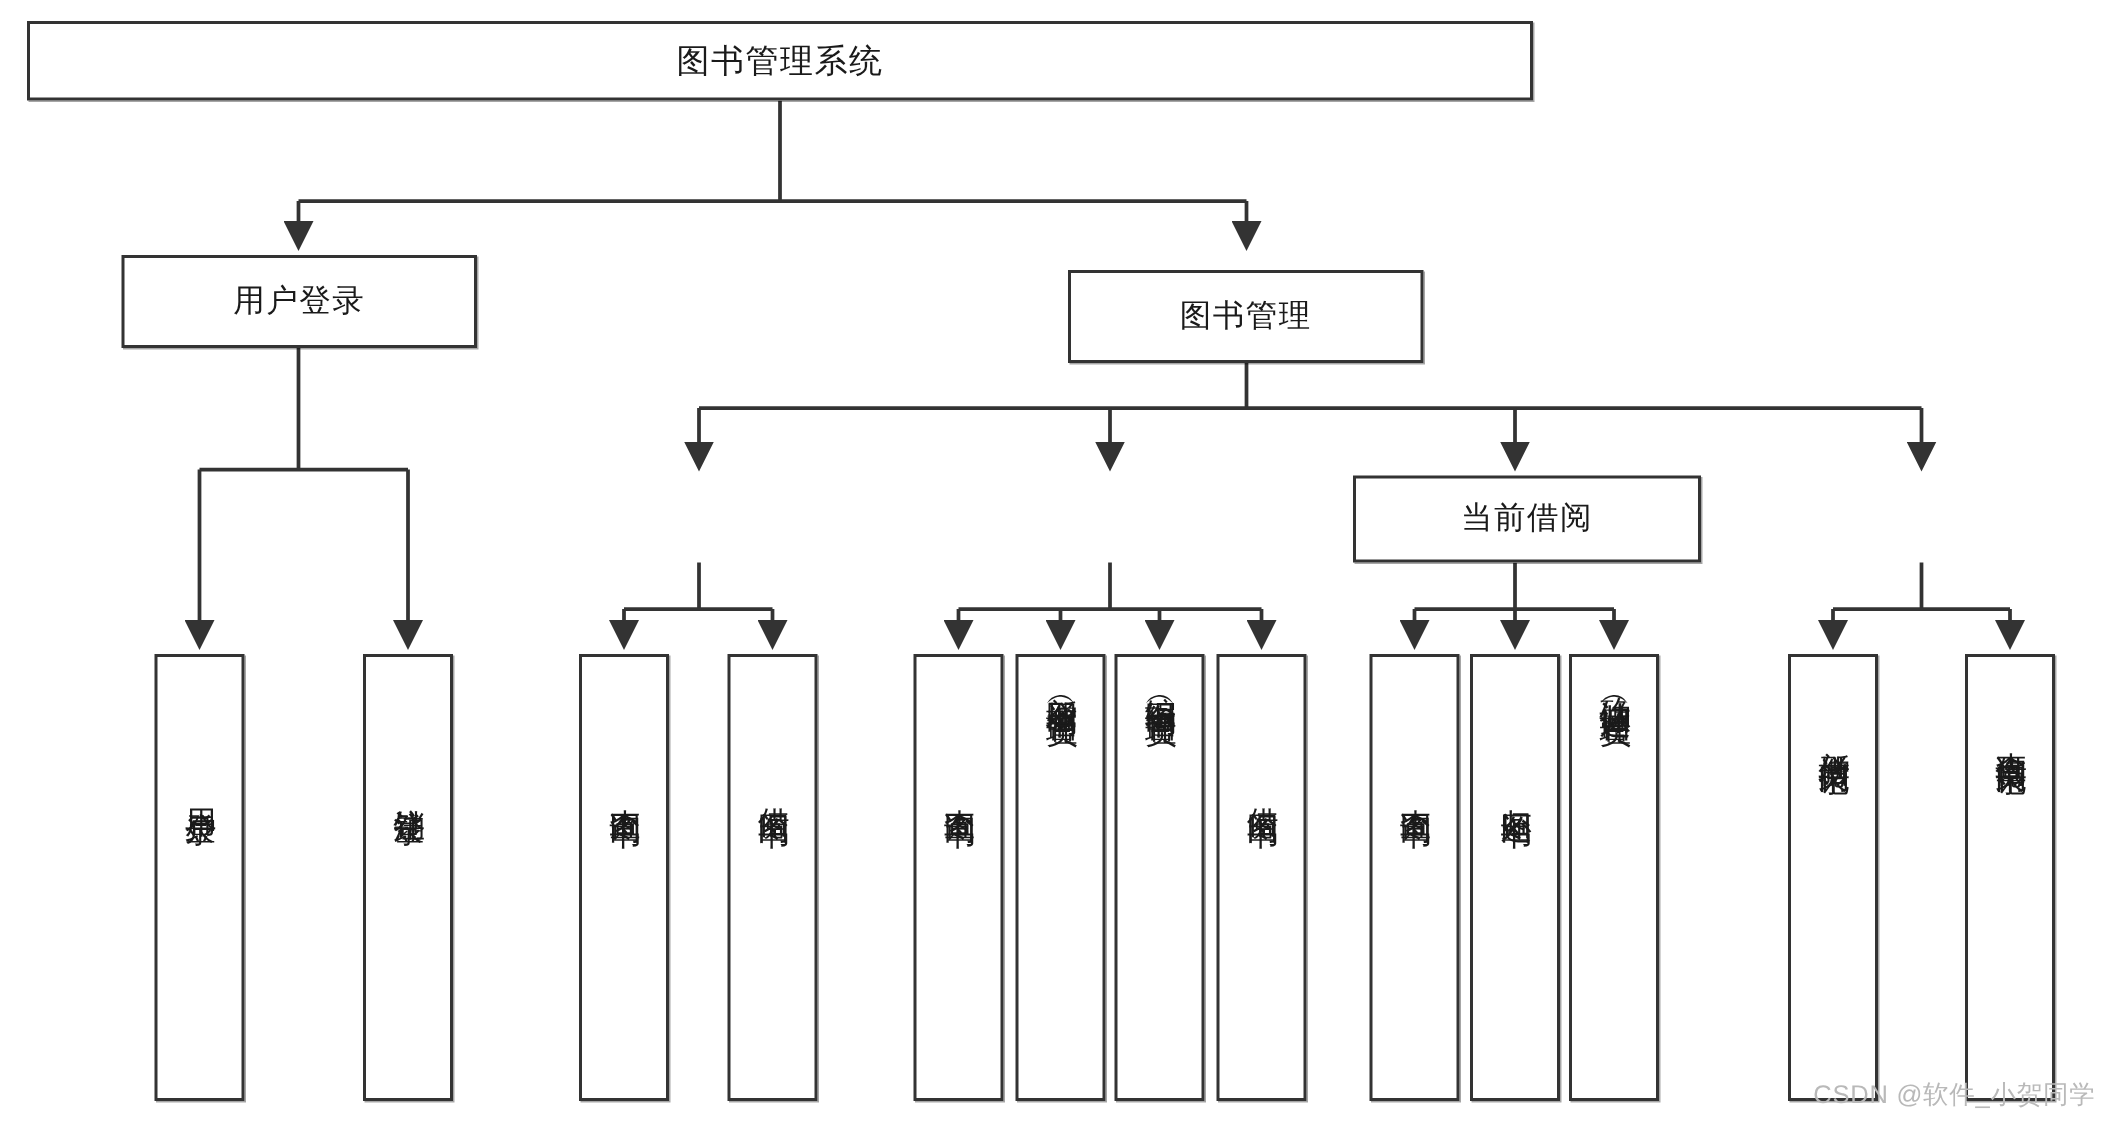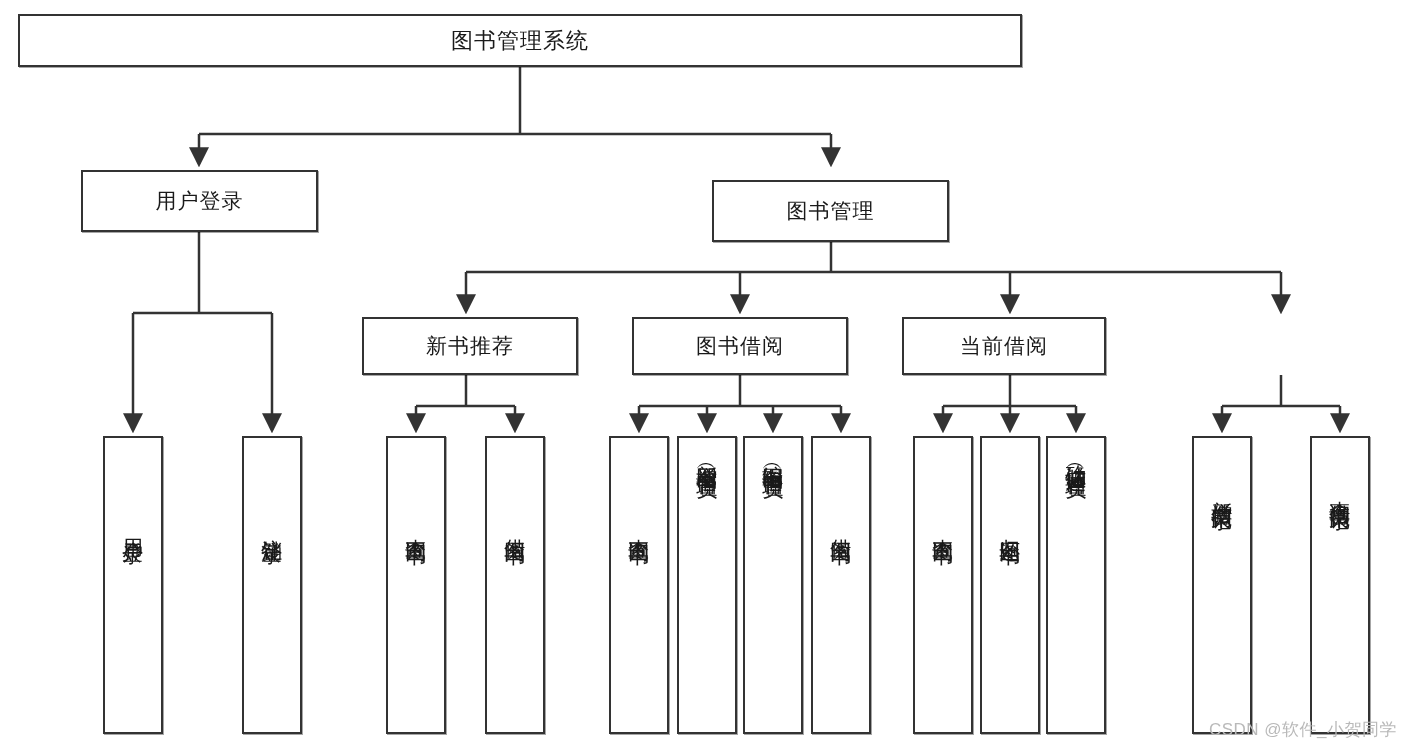--- a/index.html
+++ b/index.html
@@ -138,27 +138,21 @@
     <span class="lbl">图书管理系统</span>
   </div>
 
   <div class="node h-node" style="left:81px; top:170px; width:237px; height:62px;">
     <span class="lbl">用户登录</span>
   </div>
   <div class="node h-node" style="left:712px; top:170px; width:237px; height:62px;margin-top:10px;">
     <span class="lbl">图书管理</span>
   </div>
 
-  <div class="node h-node" style="left:362px; top:317px; width:216px; height:58px;">
-    <span class="lbl">新书推荐</span>
-  </div>
-  <div class="node h-node" style="left:632px; top:317px; width:216px; height:58px;">
-    <span class="lbl">图书借阅</span>
-  </div>
-  <div class="node h-node" style="left:902px; top:317px; width:204px; height:58px;">
+  <div class="node h-node" style="left:902px; top:317px; width:232px; height:58px;">
     <span class="lbl">当前借阅</span>
   </div>
 
   <div class="node v-node mid" style="left:103px; top:436px; width:60px; height:298px;">
     <span class="lbl">用户登录</span>
   </div>
   <div class="node v-node mid" style="left:242px; top:436px; width:60px; height:298px;">
     <span class="lbl">注销登录</span>
   </div>
 

